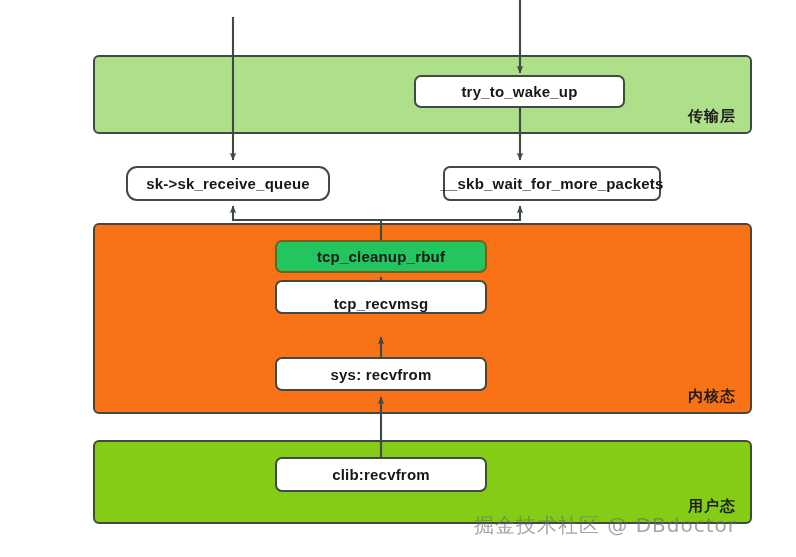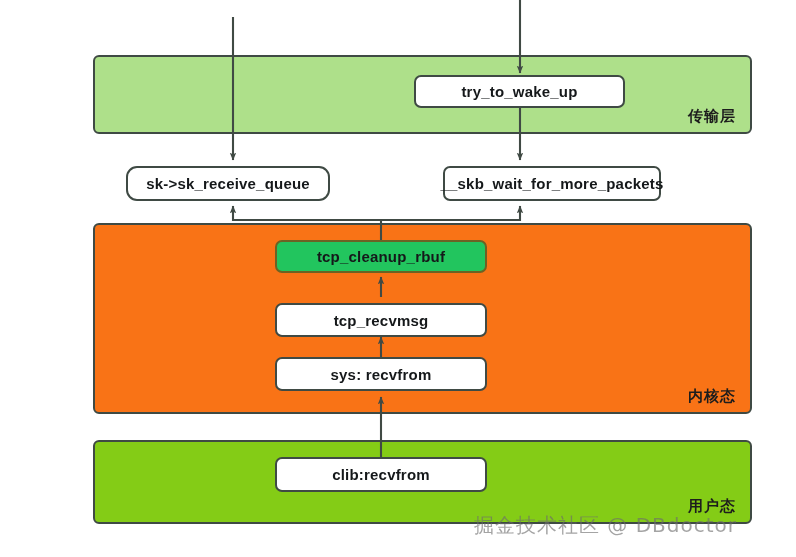--- a/index.html
+++ b/index.html
@@ -125,21 +125,21 @@
   </div>
 
   <div class="node" style="left:411px; top:166px; width:218px; height:35px;margin-left:32px;">
     <span>__skb_wait_for_more_packets</span>
   </div>
 
   <div class="node highlight" style="left:275px; top:240px; width:212px; height:33px;">
     <span>tcp_cleanup_rbuf</span>
   </div>
 
-  <div class="node" style="left:275px; top:303px; width:212px; height:34px;">
+  <div class="node" style="left:275px; top:280px; width:212px; height:34px;align-items:flex-end;">
     <span>tcp_recvmsg</span>
   </div>
 
   <div class="node" style="left:275px; top:357px; width:212px; height:34px;">
     <span>sys: recvfrom</span>
   </div>
 
   <div class="node" style="left:275px; top:457px; width:212px; height:35px;">
     <span>clib:recvfrom</span>
   </div>

